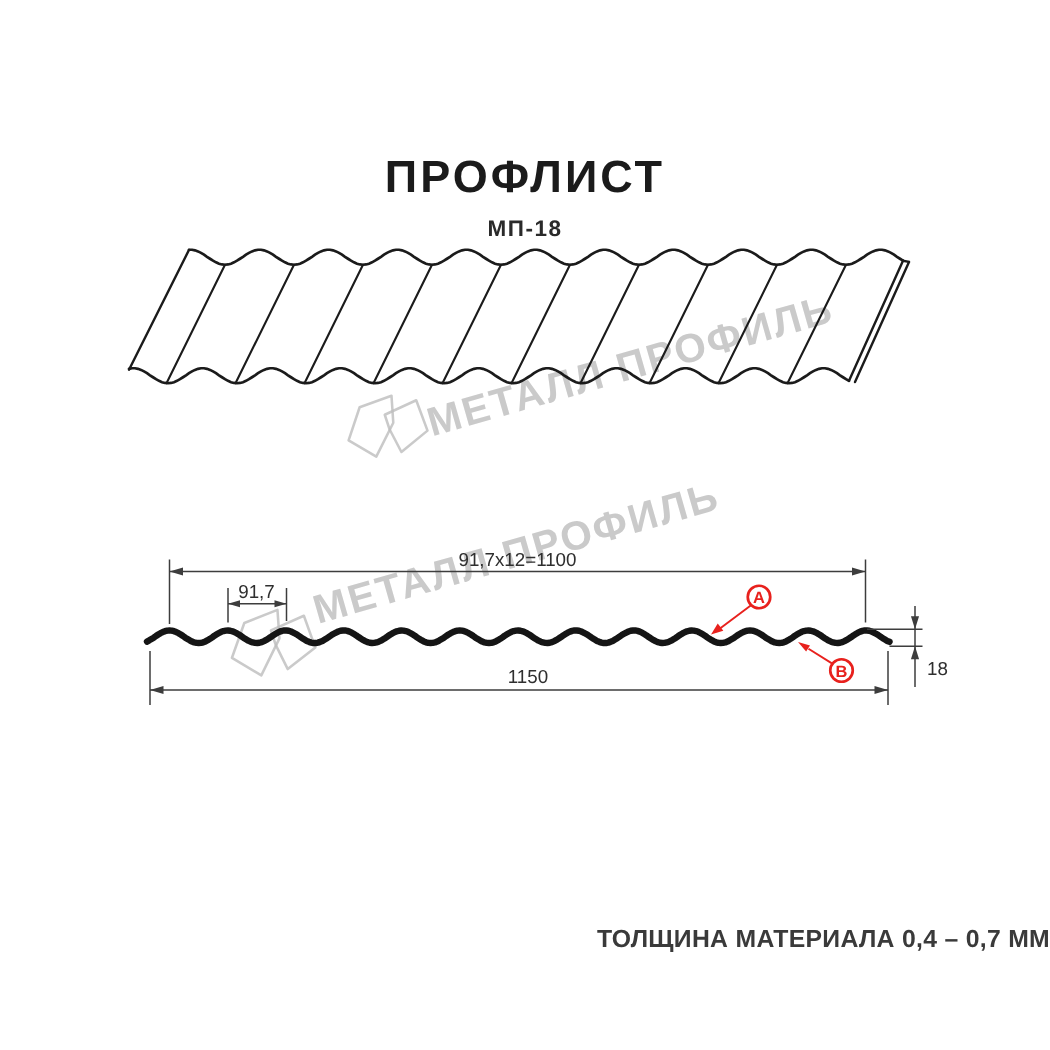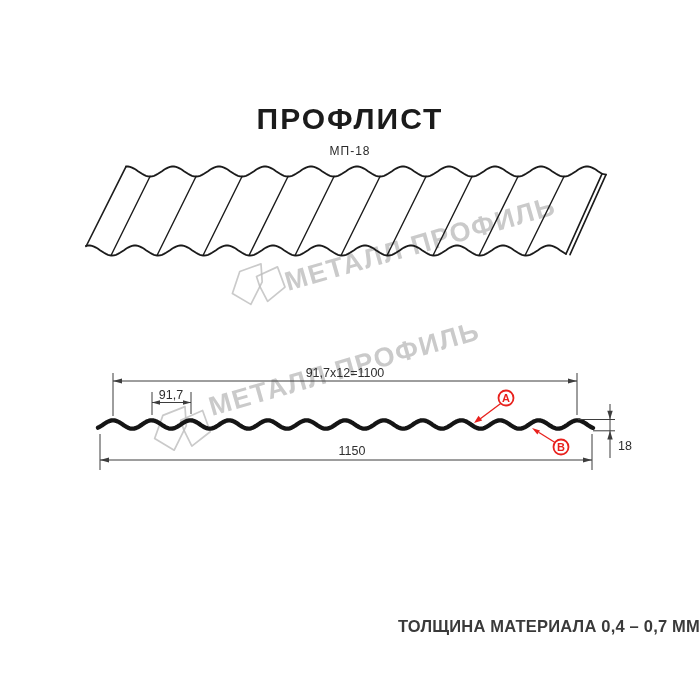--- a/index.html
+++ b/index.html
@@ -1,21 +1,21 @@
 <!DOCTYPE html>
 <html><head>
 <meta charset="utf-8">
 <style>
   html,body{margin:0;padding:0;background:#fff;}
   .page{position:relative;width:700px;height:700px;background:#ffffff;overflow:hidden;
         font-family:"Liberation Sans",sans-serif;}
   .header{position:absolute;top:0;left:0;width:700px;text-align:center;margin-top:44px;}
   .title{margin:58px 0 0 0;font-size:30px;font-weight:bold;letter-spacing:2px;
          color:var(--line-black,#1b1b1b);}
-  .subtitle{margin:8px 0 0 0;font-size:12px;font-weight:normal;letter-spacing:1px;
+  .subtitle{margin:8px 0 0 0;font-size:15px;font-weight:bold;letter-spacing:1px;
             color:#2a2a2a;}
   .footer-note{position:absolute;top:617px;left:0;width:700px;text-align:right;
                font-size:16.5px;font-weight:bold;letter-spacing:0.2px;
                color:var(--text-dark,#3a3a3a);}
   svg.drawing{position:absolute;left:0;top:0;}
   .wm-text{font-family:"Liberation Sans",sans-serif;font-size:27px;font-weight:bold;
            letter-spacing:1.5px;fill:var(--wm,#bdbdbd);opacity:.8;}
   .wm-logo{fill:none;stroke:var(--wm,#bdbdbd);stroke-width:1.7;opacity:.8;
            stroke-linejoin:round;}
   .dim-line{stroke:var(--dim,#3d3d3d);stroke-width:1;fill:none;}

